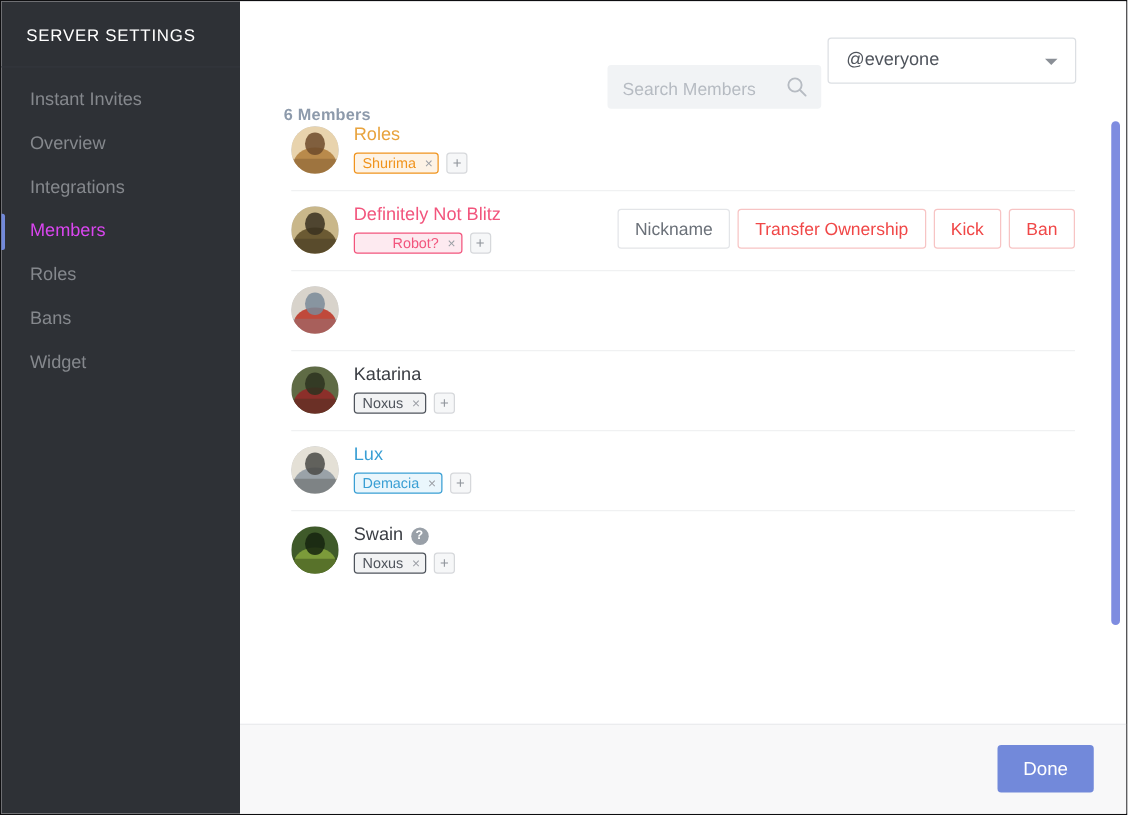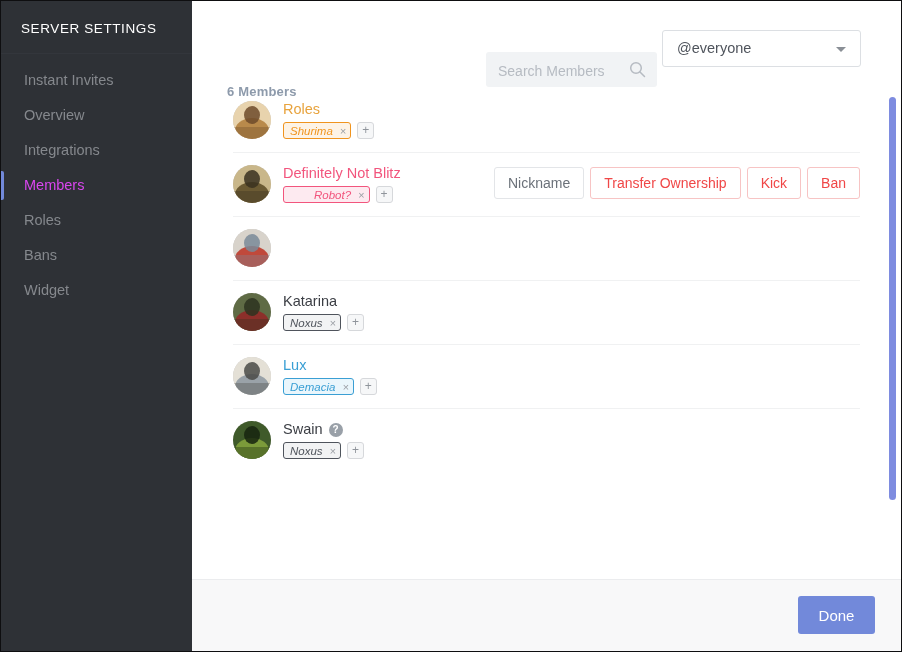--- a/index.html
+++ b/index.html
@@ -111,21 +111,21 @@
     width:14px;height:14px;border-radius:50%;
     background:#99a0a8;color:#fff;font-size:10px;font-weight:bold;
     text-align:center;line-height:14px;
   }
   .tags{margin-top:4px;height:19px;}
   .tag{
     display:inline-block;height:17px;line-height:16px;
     border:1px solid #b9bbbe;border-radius:3px;
     background:#f2f3f4;padding:0 4px 0 6px;
     font-size:11.5px;color:#4f545c;vertical-align:top;
-    box-sizing:border-box;cursor:default;font-style:italic;
+    box-sizing:border-box;cursor:default;
   }
   .tag .tx{
     margin-left:7px;color:#9b9fa5;font-size:11px;cursor:pointer;
   }
   .tag-add{
     display:inline-block;width:17px;height:17px;line-height:15px;
     text-align:center;border:1px solid #d6d8db;border-radius:3px;
     background:#f6f7f8;color:#8f949b;font-size:12px;
     margin-left:6px;vertical-align:top;cursor:pointer;box-sizing:border-box;
   }

